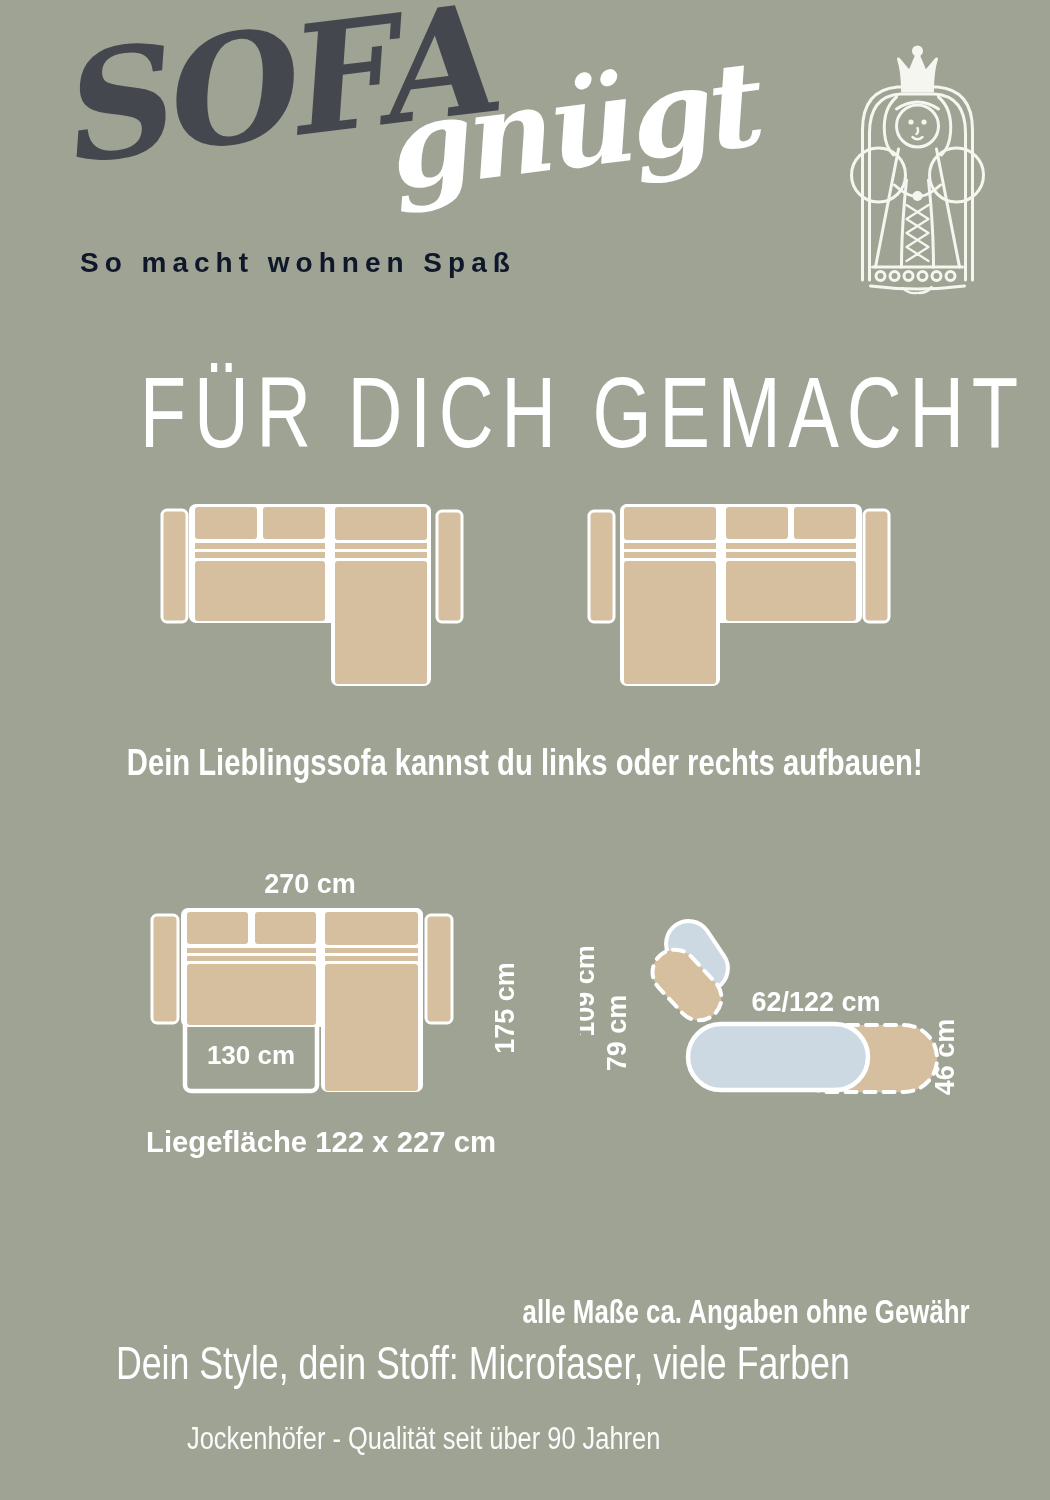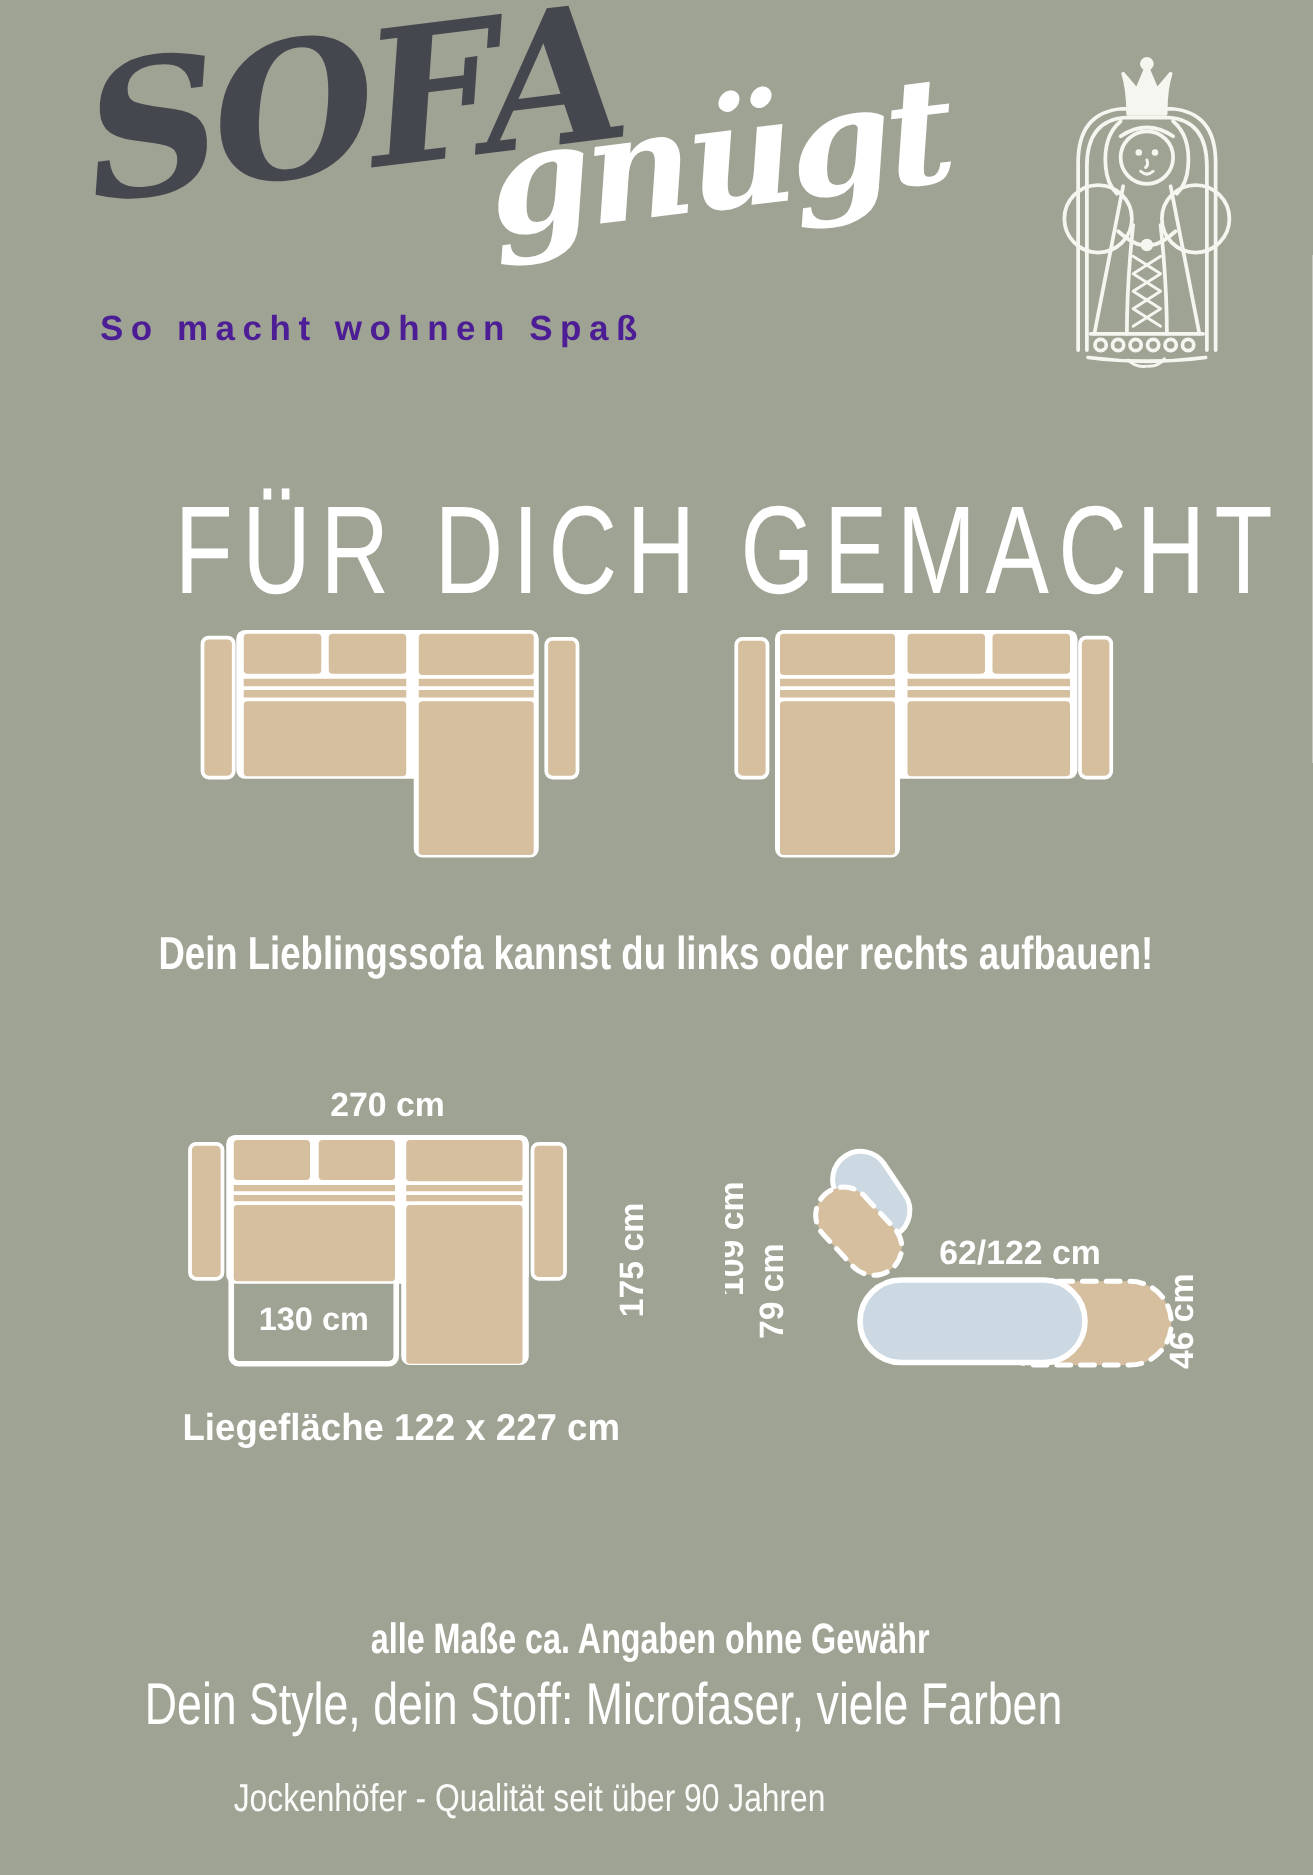--- a/index.html
+++ b/index.html
@@ -30,45 +30,44 @@
     font-size:118px;line-height:120px;
     color:#FFFFFF;
     transform:rotate(-7deg);
     transform-origin:left bottom;
     letter-spacing:-4px;
   }
   .logo-tagline{
     left:80px;top:247px;
     font-size:28px;font-weight:700;
     letter-spacing:6px;
-    color:#4c1d95;
+    color:#0f172a;
     white-space:nowrap;
   }
   
   .headline{
     left:0;top:360px;width:845px;
     text-align:center;
     font-size:100px;line-height:104px;
     font-weight:400;
     white-space:nowrap;
-    margin-top:28px;
   }
   .cond{display:inline-block;transform:scaleX(0.76);transform-origin:50% 50%;}
   .headline .cond{letter-spacing:0.10em;}
   
   .note{
     left:0;top:740px;width:1050px;
     text-align:center;
     font-size:37px;line-height:46px;font-weight:700;
     white-space:nowrap;
   }
   .note .cond{transform:scaleX(0.79);}
   
   .disclaimer{
-    left:0;top:1290px;width:1040px;text-align:center;
+    left:0;top:1290px;width:1040px;text-align:right;
     font-size:34px;line-height:42px;font-weight:700;white-space:nowrap;
   }
   .stylefab{
     left:0;top:1334px;width:904px;text-align:center;
     font-size:47px;line-height:58px;font-weight:400;white-space:nowrap;
   }
   .brandline{
     left:0;top:1418px;width:848px;text-align:center;
     font-size:31px;line-height:42px;font-weight:400;white-space:nowrap;
   }

